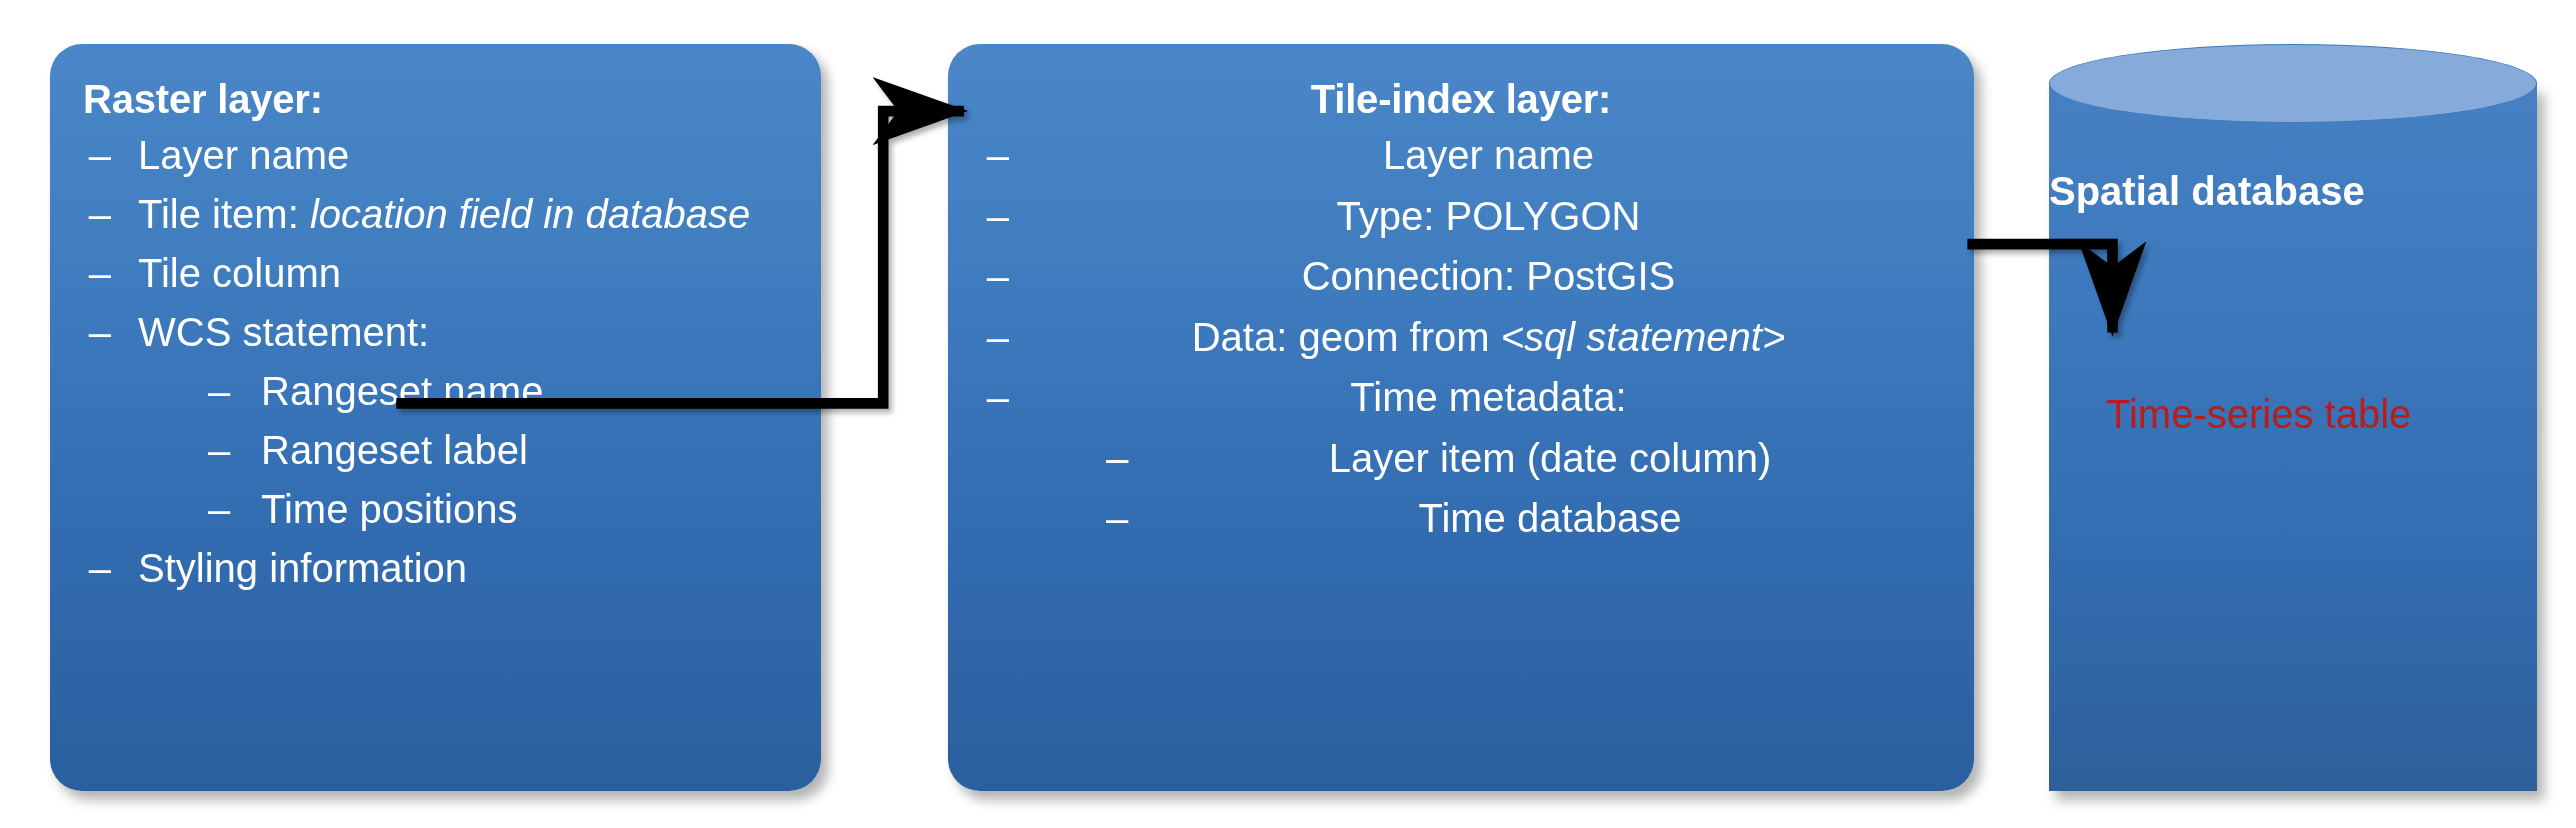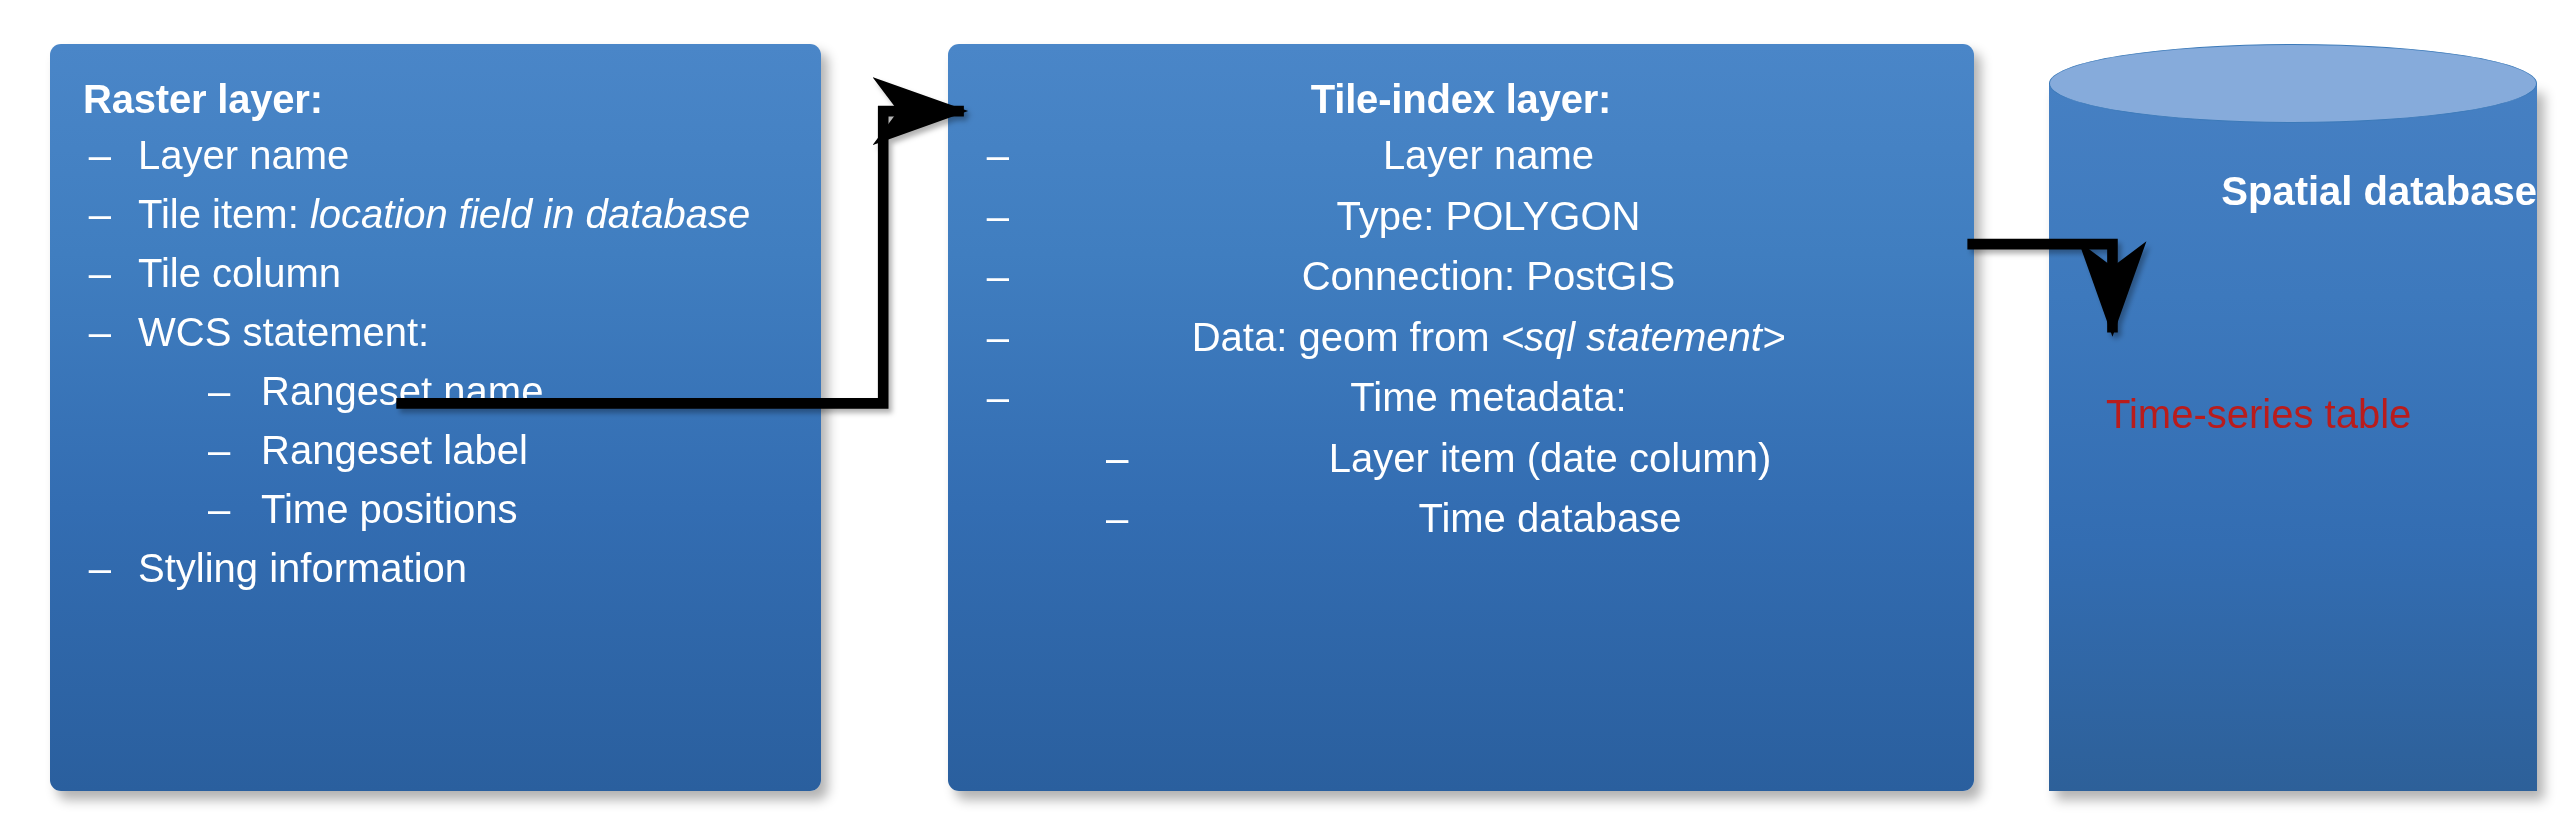--- a/index.html
+++ b/index.html
@@ -16,21 +16,21 @@
   #stage {
     position: relative;
     width: 2576px;
     height: 828px;
     background: #ffffff;
   }
 
   
   .panel {
     position: absolute;
-    border-radius: 11px;
+    border-radius: 32px;
     background: linear-gradient(180deg, #4a86c8 0%, #407ec0 28%, #336db2 62%, #2a5f9e 100%);
     box-shadow: 7px 8.5px 11.3px rgba(0,0,0,0.30);
     box-sizing: border-box;
     color: #ffffff;
   }
   #panel-raster  { left: 50px;   top: 44px;  width: 771px; height: 747px; }
   #panel-tile    { left: 948px; top: 44px;  width: 1026px; height: 747px; text-align: center; }
 
   
   #panel-db {
@@ -95,21 +95,21 @@
   
   #panel-raster .li { margin-bottom: 7px; }
   #panel-tile   .li { margin-bottom: 8.5px; }
 
   
   #db-title {
     position: absolute;
     left: 0;
     top: 125px;
     width: 488px;
-    text-align: right;
+    text-align: left;
     font-weight: bold;
     font-size: 40px;
     color: #ffffff;
     white-space: nowrap;
   }
   #db-table-label {
     position: absolute;
     left: 57px;
     top: 348px;
     font-size: 40px;

